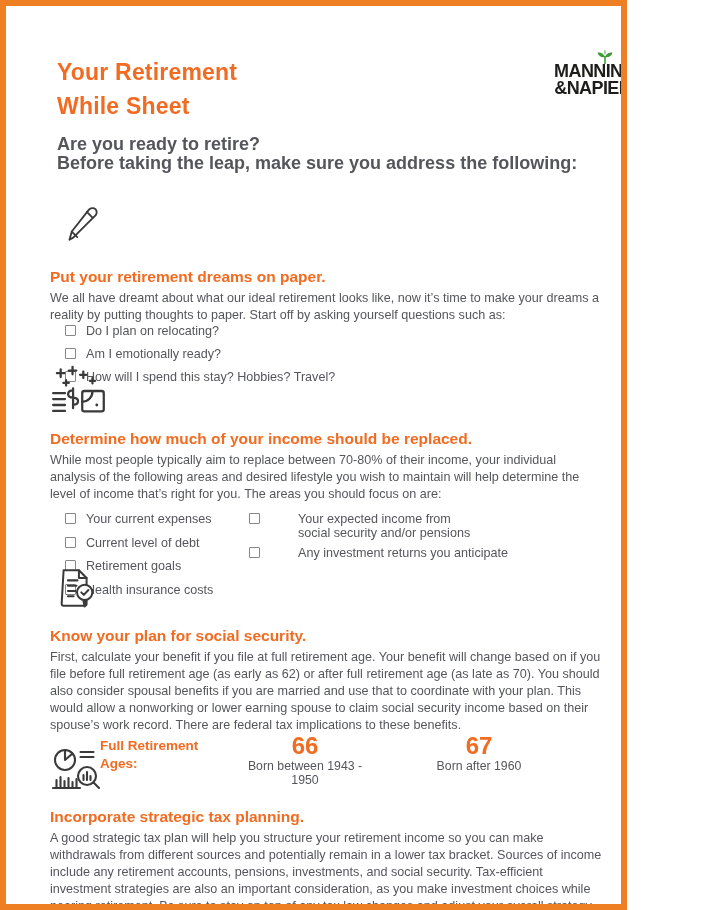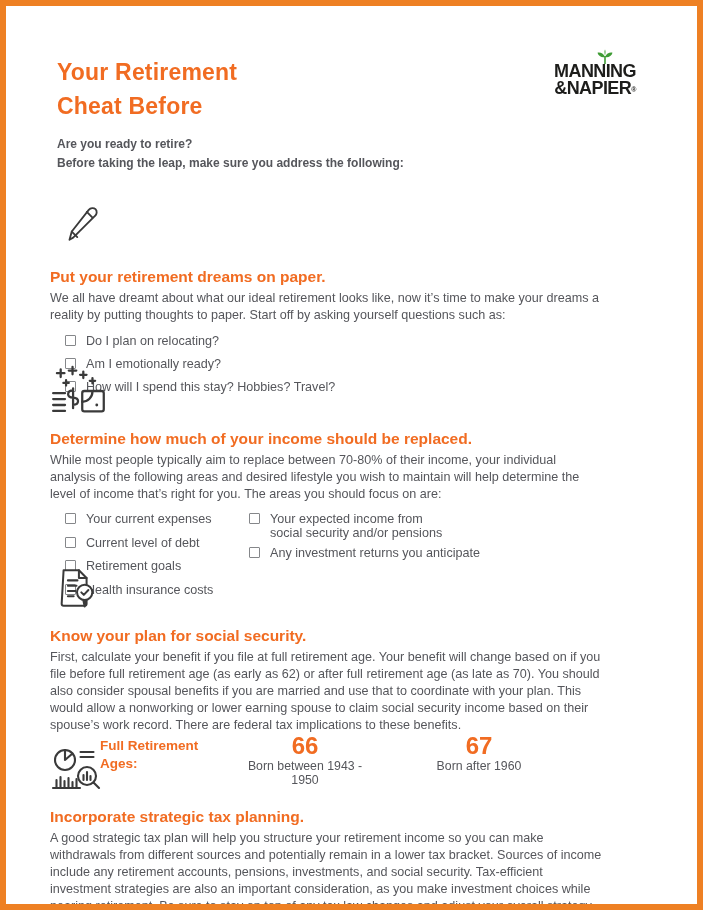--- a/index.html
+++ b/index.html
@@ -1,58 +1,58 @@
 <!DOCTYPE html>
 <html><head>
 <meta charset="utf-8">
 <style>
   * { margin:0; padding:0; box-sizing:border-box; }
   html,body { background:#ffffff; }
   body { font-family:"Liberation Sans","DejaVu Sans",sans-serif; }
 
   .page {
-    position:relative; width:703px; height:910px; background:#ffffff;
+    position:relative; width:627px; height:910px; background:#ffffff;
     overflow:hidden;
   }
   .border-frame {
     position:absolute; inset:0; border:6px solid #EE8023; pointer-events:none; z-index:5;
   }
 
   
   .title { position:absolute; left:57px; top:55px; color:#F16C22;
            font-size:23px; line-height:34px; font-weight:600; letter-spacing:.2px; }
   .logo { position:absolute; left:545px; top:63px; width:100px; text-align:center; }
   .logo-leaf { position:absolute; left:50px; top:-14px; }
   .logo-text { color:#1D1D1B; font-weight:800; font-size:18px; line-height:17px;
                letter-spacing:-0.6px; white-space:nowrap; }
   .logo-reg { font-size:7px; vertical-align:2px; font-weight:700; }
 
   .intro { position:absolute; left:57px; top:135px; color:#55565B;
-           font-size:12px; line-height:19px; font-weight:700; }
+           font-size:18px; line-height:19px; font-weight:700; }
 
   
   .sec { position:absolute; left:50px; width:625px; display:flex; align-items:flex-start;flex-direction:column; }
   .icon-box { width:60px; flex:0 0 60px; }
   .sec-content { flex:1; }
   .sec-heading { color:#F16C22; font-size:15.5px; line-height:19px; font-weight:700; margin-bottom:4px; }
   .sec-body { color:#55565B; font-size:12.6px; line-height:17px; font-weight:400; width:552px; }
 
   
-  .cb-list { margin-top:10px; padding-left:15px; }
+  .cb-list { padding-left:15px; }
   .cb-row { display:flex; align-items:flex-start; margin-bottom:9px; }
   .cb-box { width:11px; height:11px; border:1.5px solid #85878A; border-radius:1px;
             flex:0 0 11px; margin-top:1px; background:#fff; cursor:pointer; }
   .cb-label { color:#55565B; font-size:12.6px; line-height:14px; padding-left:10px; }
   .cb-label .l2 { display:block; }
 
   .cb-columns { display:flex; margin-top:9px; }
   .cb-col1 { padding-left:15px; width:199px;text-align:center; }
   .cb-col2 { padding-left:0; width:320px; }
   .cb-col1 .cb-row { margin-bottom:9.5px; }
-  .cb-col2 .cb-row { margin-bottom:6px; }
+  .cb-col2 .cb-row { margin-bottom:6px;gap:28px; }
 
   
   .ages { position:relative; margin-top:3px; height:50px;margin-left:42px; }
   .ages-label { position:absolute; left:8px; top:0; color:#F16C22; font-weight:700;
                 font-size:13.5px; line-height:18px; }
   .age-col { position:absolute; top:-3px; text-align:center; }
   .age-col.c1 { left:143px; width:140px; }
   .age-col.c2 { left:317px; width:140px; }
   .age-num { color:#F16C22; font-size:24px; font-weight:700; line-height:24px; }
   .age-cap { color:#55565B; font-size:12.3px; line-height:14px; margin-top:1px; }
@@ -65,21 +65,21 @@
   .ico { stroke:#3A3A3A; fill:none; stroke-width:2.1; stroke-linecap:round; stroke-linejoin:round; }
 </style>
 </head>
 <body>
 
 <div class="page">
   <div class="border-frame"></div>
 
   <div class="title">
     <div>Your Retirement</div>
-    <div>Cheat Before</div>
+    <div>While Sheet</div>
   </div>
 
   <div class="logo">
     <span class="logo-leaf">
       <svg width="20" height="16" viewBox="0 0 20 16">
         <path d="M10 15 V7" stroke="#3F9C35" stroke-width="1.6" fill="none"></path>
         <path d="M10 8 C8.5 4.5 5 3 2.5 3.8 C3.5 7.5 7 8.8 10 8 Z" fill="#3F9C35"></path>
         <path d="M10 8 C11.5 4.5 15 3 17.5 3.8 C16.5 7.5 13 8.8 10 8 Z" fill="#3F9C35"></path>
         <path d="M10 6.5 C9.3 3.5 9.3 2 10 0.5 C10.7 2 10.7 3.5 10 6.5 Z" fill="#3F9C35"></path>
       </svg>

